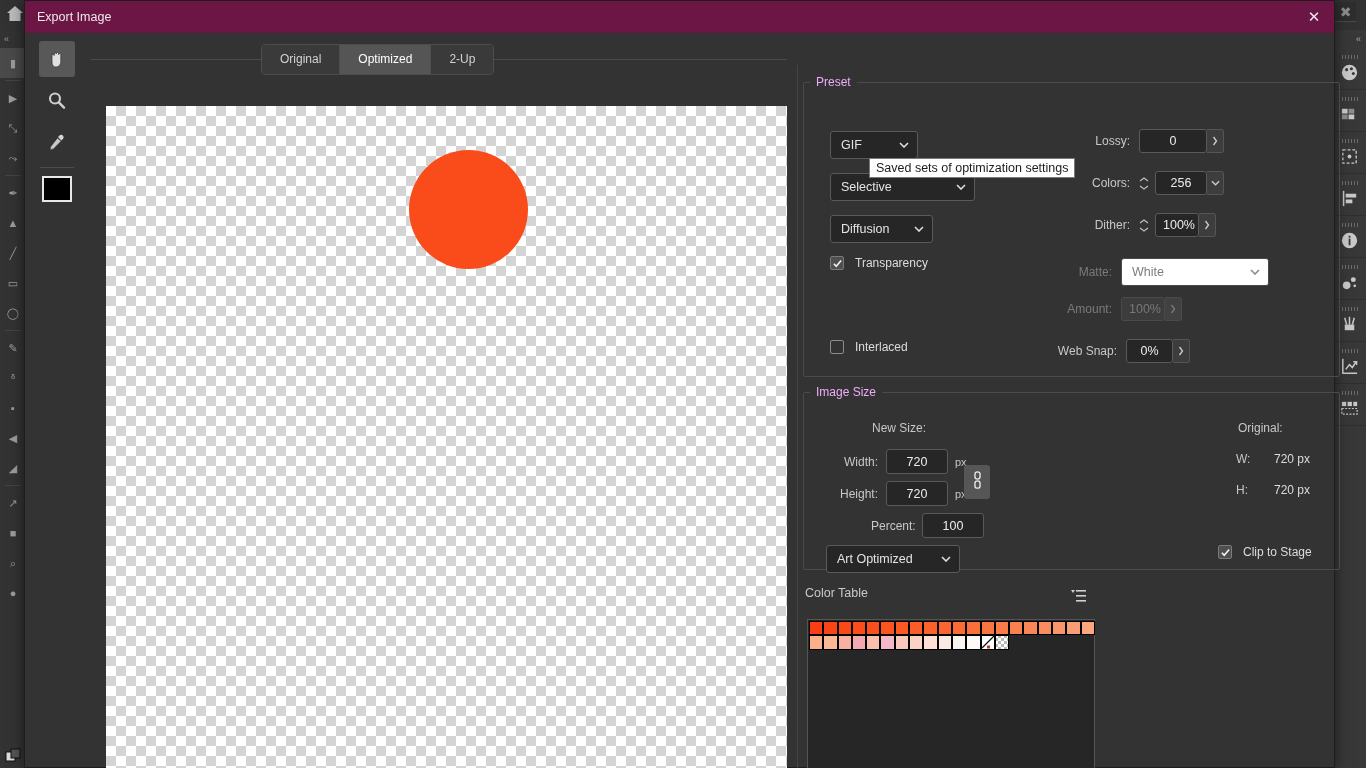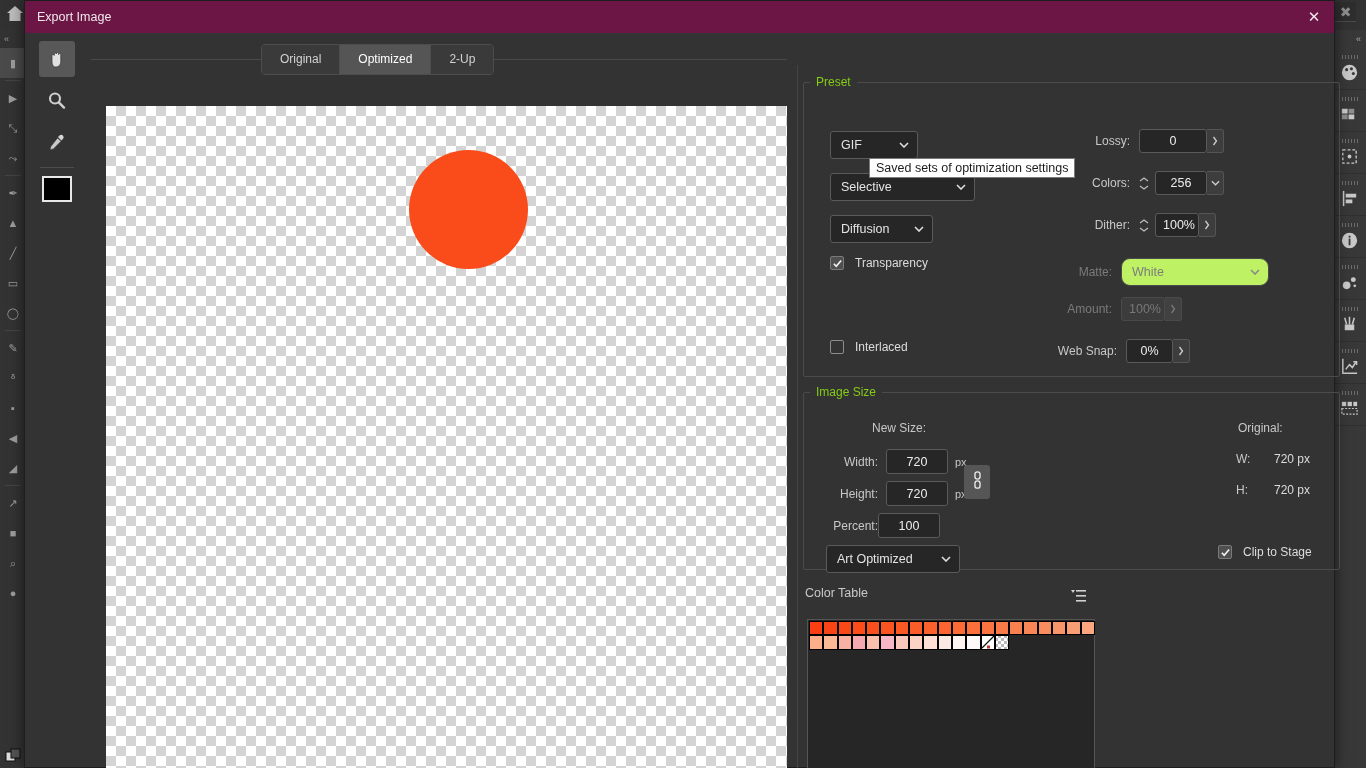--- a/index.html
+++ b/index.html
@@ -80,32 +80,32 @@
         linear-gradient(45deg,#d4d4d4 25%,transparent 25%,transparent 75%,#d4d4d4 75%);
       background-size:20px 20px; background-position:0 0,10px 10px; background-color:#ffffff; }
   .art-circle { position:absolute; left:303px; top:44px; width:119px; height:119px; border-radius:50%;
       background:#fa4b1a; }
   .canvas-divider { position:absolute; left:772px; top:32px; width:1px; height:736px; background:#444; }
 
   
   .settings { position:absolute; left:758px; top:6px; width:545px; bottom:6px; }
 
   fieldset.group { position:absolute; border:1px solid #4b4b4b; border-radius:2px; padding:0; }
-  fieldset.group > legend { font-size:12px; color:#84cc16; padding:0 6px; margin-left:6px; }
+  fieldset.group > legend { font-size:12px; color:#f0abfc; padding:0 6px; margin-left:6px; }
 
   .grp-preset { left:20px; top:36px; width:537px; height:302px; }
   .grp-imgsize { left:20px; top:346px; width:537px; height:185px; }
 
   .lbl { font-size:12px; color:#c8c8c8; }
   .lbl.dim { color:#7b7b7b; }
 
   
   .combo { position:relative; background:#262626; border:1px solid #5a5a5a; border-radius:3px;
       height:28px; display:flex; align-items:center; padding:0 26px 0 10px; color:#e4e4e4; font-size:12.5px; }
-  .combo.disabled { background:#bef264; border-color:#4a4a4a; color:#7c7c7c;border-radius:9px; }
+  .combo.disabled { background:#ffffff; border-color:#4a4a4a; color:#7c7c7c; }
   .combo .chev { position:absolute; right:8px; top:50%; transform:translateY(-50%);
       width:10px; height:6px; }
   .combo .chev svg { display:block; }
 
   
   .numfield { background:#262626; border:1px solid #5a5a5a; border-radius:3px; height:24px;
       display:flex; align-items:center; justify-content:center; color:#ececec; font-size:12.5px;
       overflow:hidden; }
   .numfield.disabled { background:#3c3c3c; border-color:#4a4a4a; color:#787878; }
   .arrowbtn { width:17px; height:24px; background:#3d3d3d; border:1px solid #555; border-left:none;
@@ -532,21 +532,21 @@
           <div class="chainbtn" style="position:absolute; left:160px; top:66px;">
             <span>
               <svg viewBox="0 0 12 22" width="11" height="20">
                 <rect x="3.2" y="2" width="5.6" height="8" rx="2.8" fill="none" stroke="#e8e8e8" stroke-width="1.5"></rect>
                 <rect x="3.2" y="12" width="5.6" height="8" rx="2.8" fill="none" stroke="#e8e8e8" stroke-width="1.5"></rect>
               </svg>
             </span>
           </div>
 
           <div class="row" style="left:23px; top:114px;">
-            <span class="lbl" style="width:51px; text-align:right;">Percent:</span>
+            <span class="lbl" style="width:51px; text-align:left;margin-left:44px;">Percent:</span>
             <div class="numfield" style="width:62px; height:25px;">
               <span>100</span>
             </div>
           </div>
 
           <div class="combo" style="position:absolute; left:22px; top:146px; width:134px;">
             <span>Art Optimized</span>
             <span class="chev">
               <svg viewBox="0 0 10 6" width="10" height="6">
                   <path d="M1 1 L5 5 L9 1" fill="none" stroke="#ddd" stroke-width="1.6"></path>

